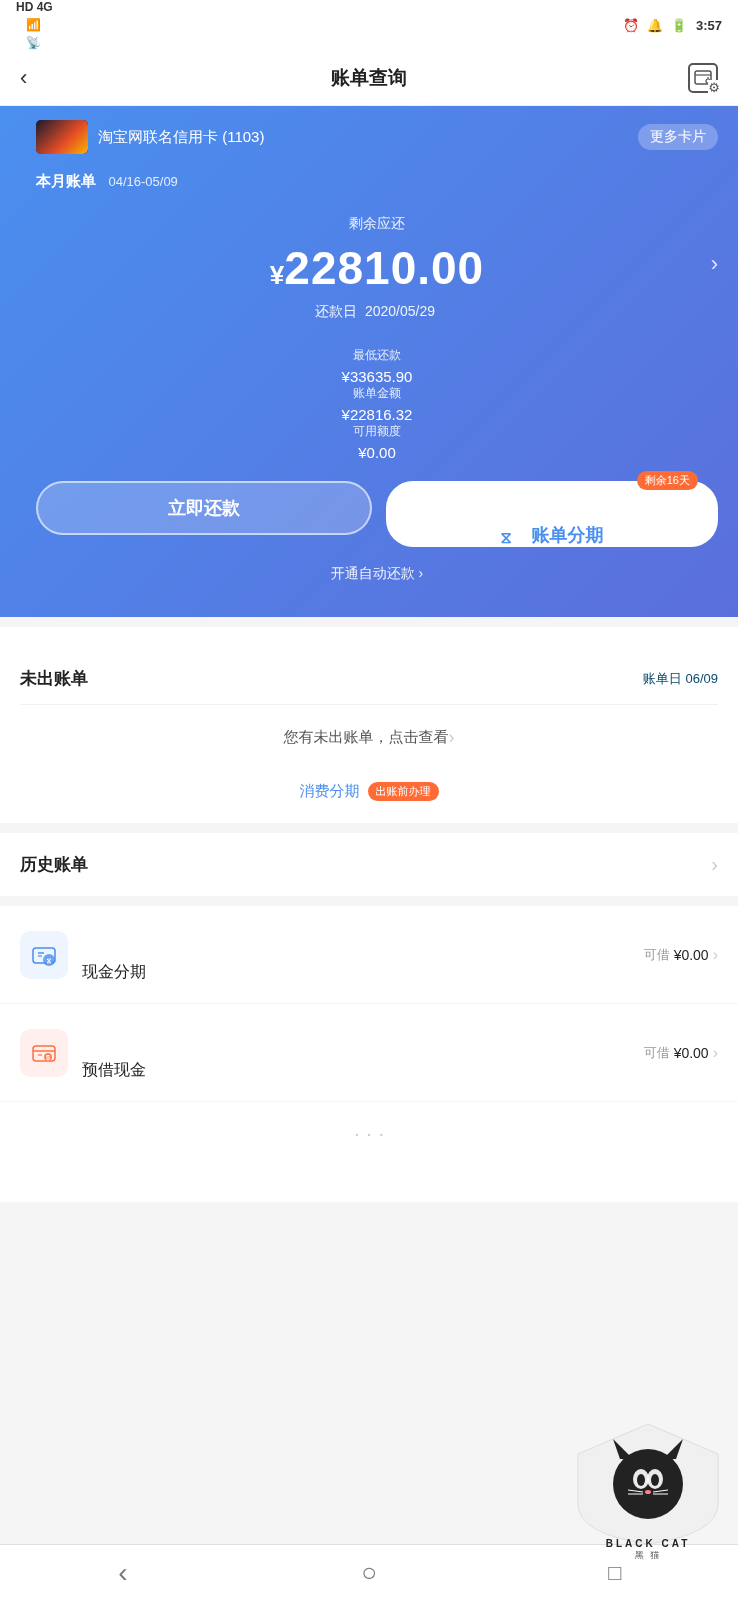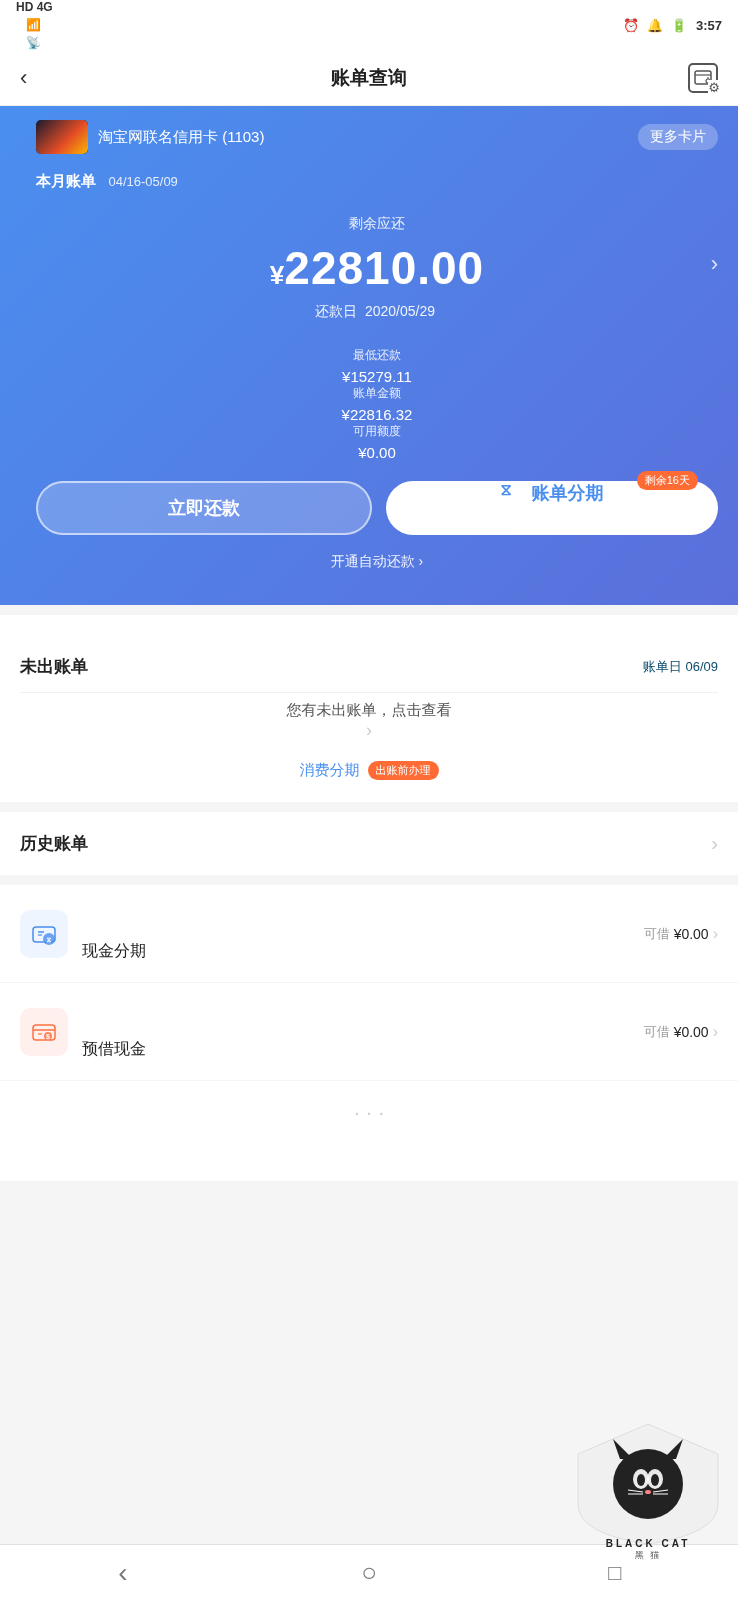--- a/index.html
+++ b/index.html
@@ -211,30 +211,30 @@
       font-size: 18px;
       font-weight: 600;
       color: #fff;
       cursor: pointer;
       display: flex;
       align-items: center;
       justify-content: center;
     }
     .btn-installment {
       flex: 1;
-      height: 54px;
+      height: 66px;
       background: #fff;
       border: none;
       border-radius: 27px;
       font-size: 18px;
       font-weight: 600;
       color: #4a8fef;
       cursor: pointer;
       display: flex;
-      align-items: flex-start;
+      align-items: flex-end;
       justify-content: center;
       gap: 20px;
       position: relative;
     }
 
     
     .auto-repay {
       text-align: center;
       padding: 14px 0 4px;
       font-size: 14px;
@@ -262,25 +262,24 @@
       font-weight: 700;
       color: #222;
     }
     .section-date {
       font-size: 13px;
       color: #0c4a6e;
     }
     .unpublished-link {
       display: flex;
       align-items: center;
-      justify-content: space-between;
-      padding: 8px 0;
+      justify-content: center;
+      padding: 22px 0;
       border-top: 1px solid #f0f0f0;
       cursor: pointer;
-      flex-direction: column;
     }
     .unpublished-link-text {
       font-size: 15px;
       color: #555;
     }
     .chevron-right-gray {
       font-size: 18px;
       color: #ccc;
     }
 
@@ -461,21 +460,21 @@
     <div class="due-date">
       <span>还款日</span>
       <span style="margin:0 4px;">2020/05/29</span>
     </div>
     <div class="chevron-right-white">›</div>
   </div>
 
   <div class="stats-row">
     <div class="stat-item">
       <div class="stat-label">最低还款</div>
-      <div class="stat-value">¥15279.11</div>
+      <div class="stat-value">¥33635.90</div>
     </div>
     <div class="stat-item">
       <div class="stat-label">账单金额</div>
       <div class="stat-value">¥22816.32</div>
     </div>
     <div class="stat-item">
       <div class="stat-label">可用额度</div>
       <div class="stat-value">¥0.00</div>
     </div>
   </div>

